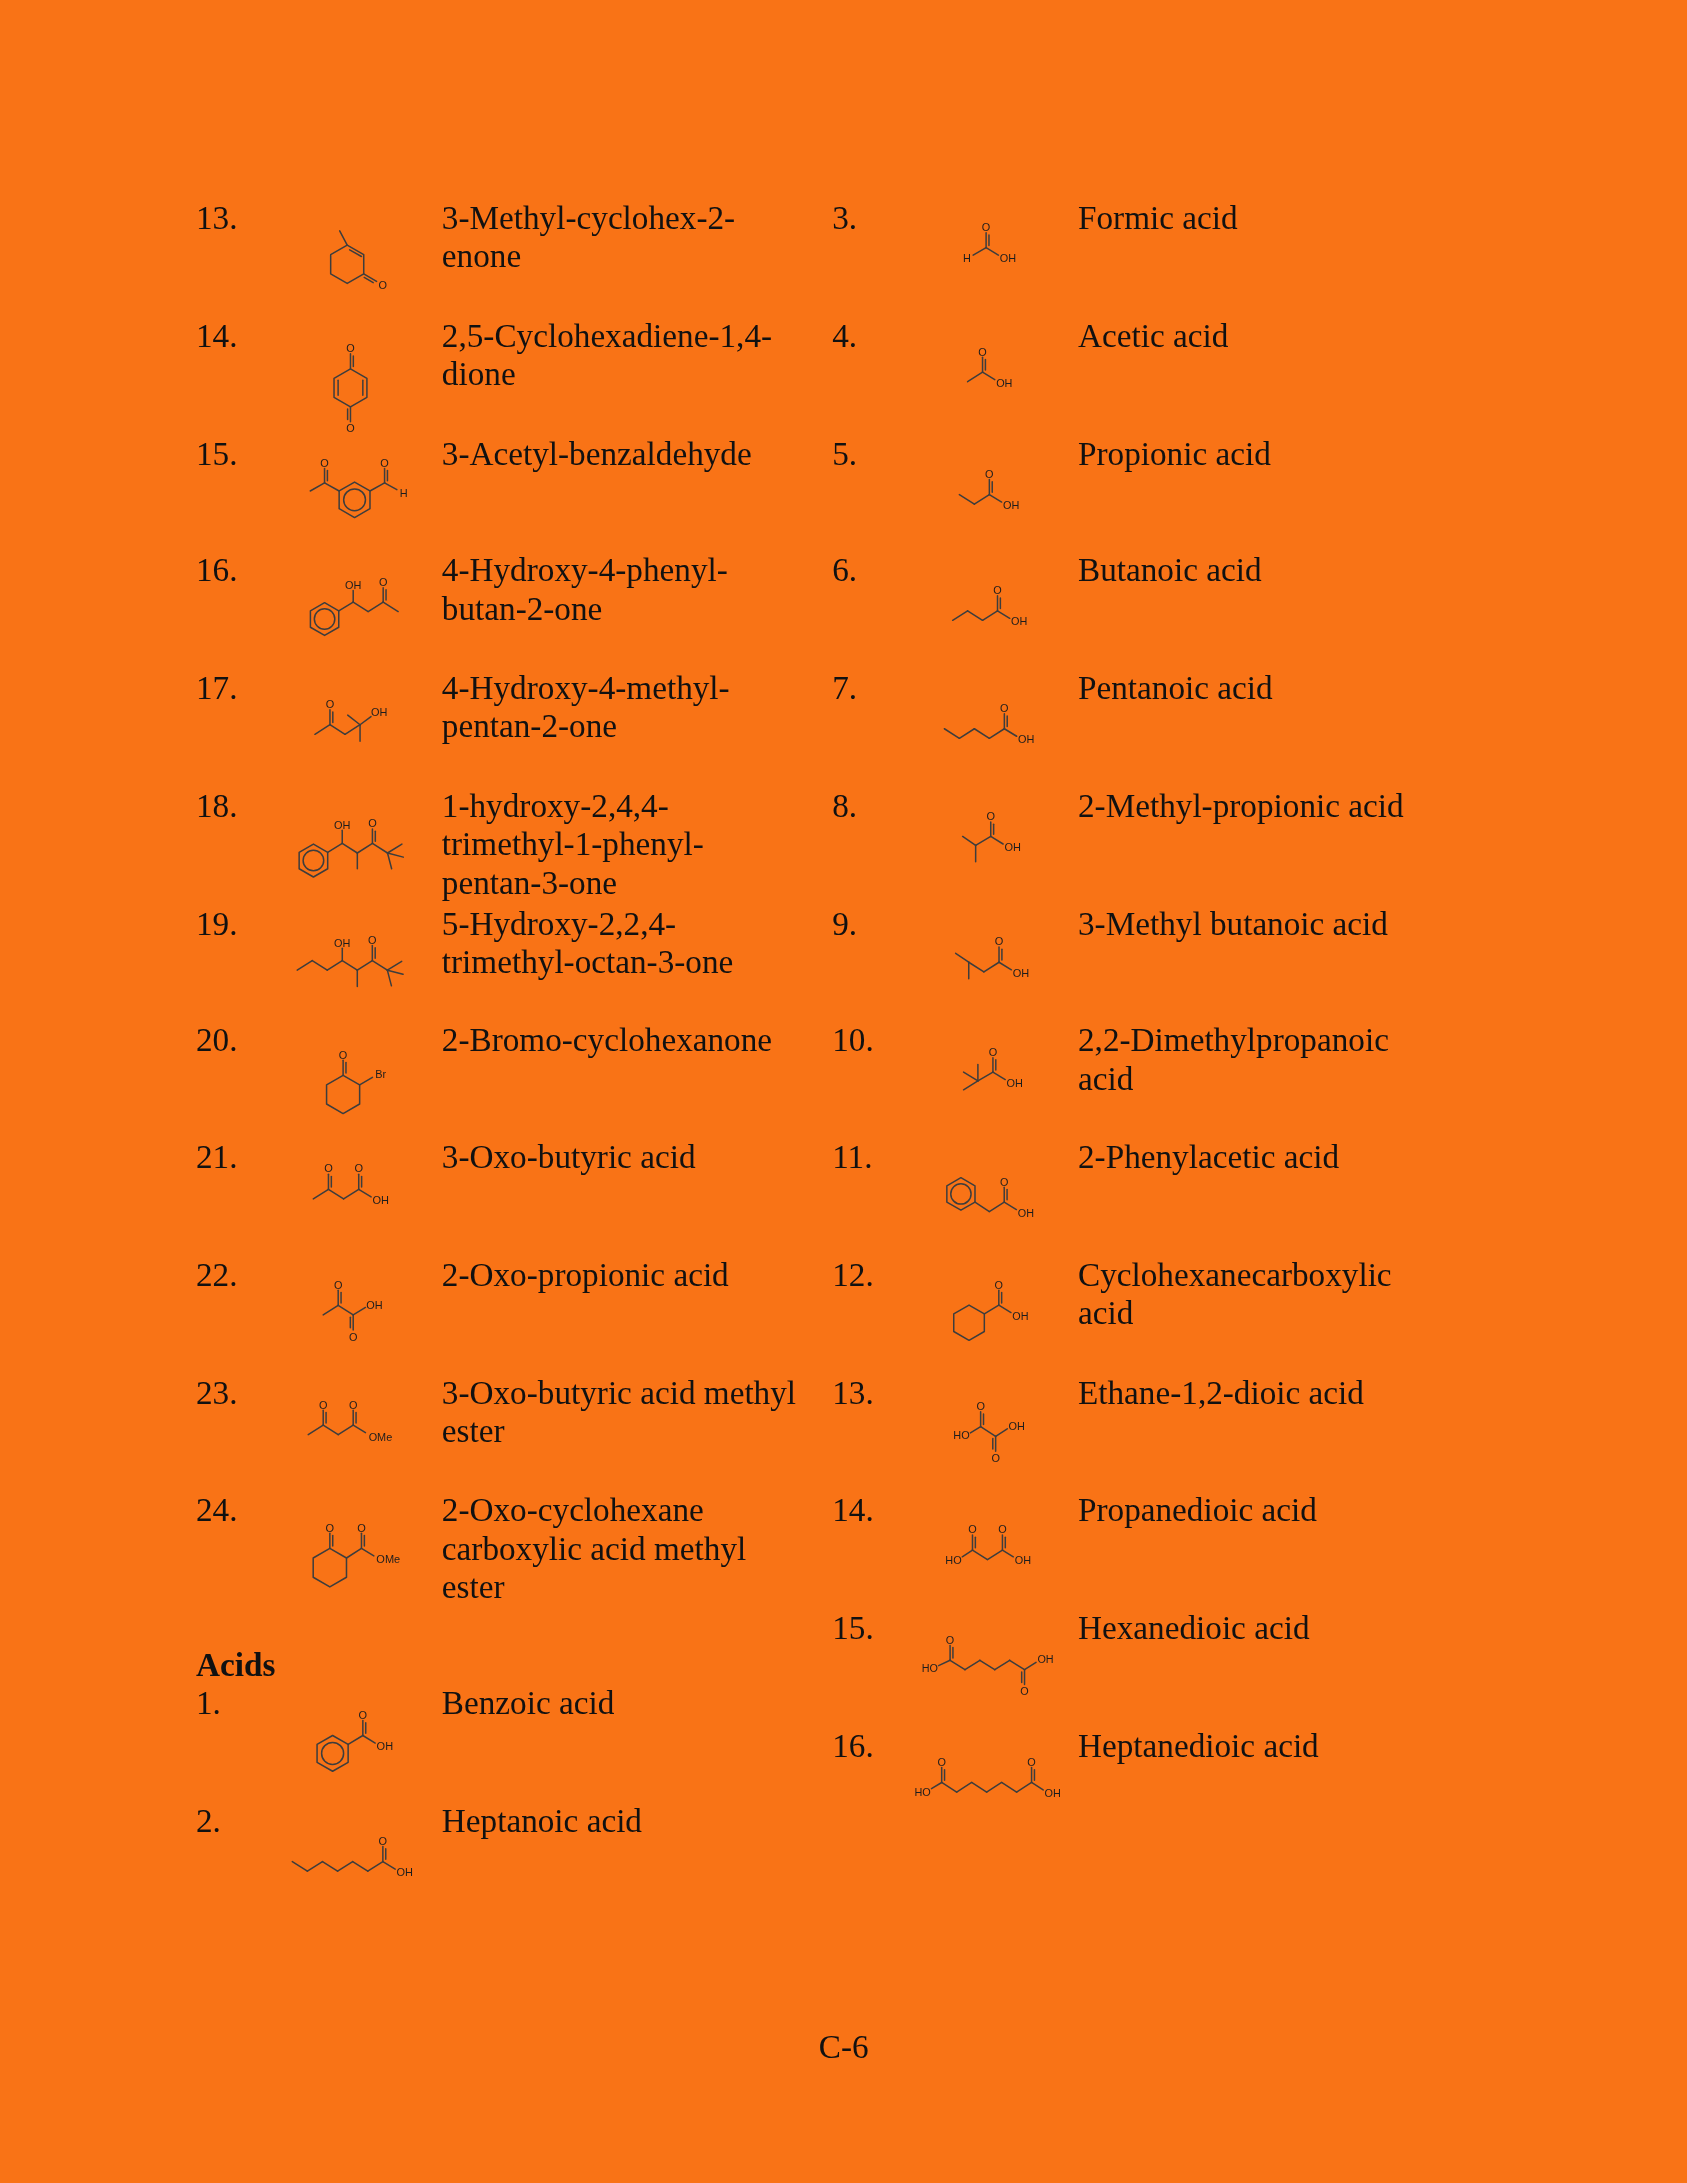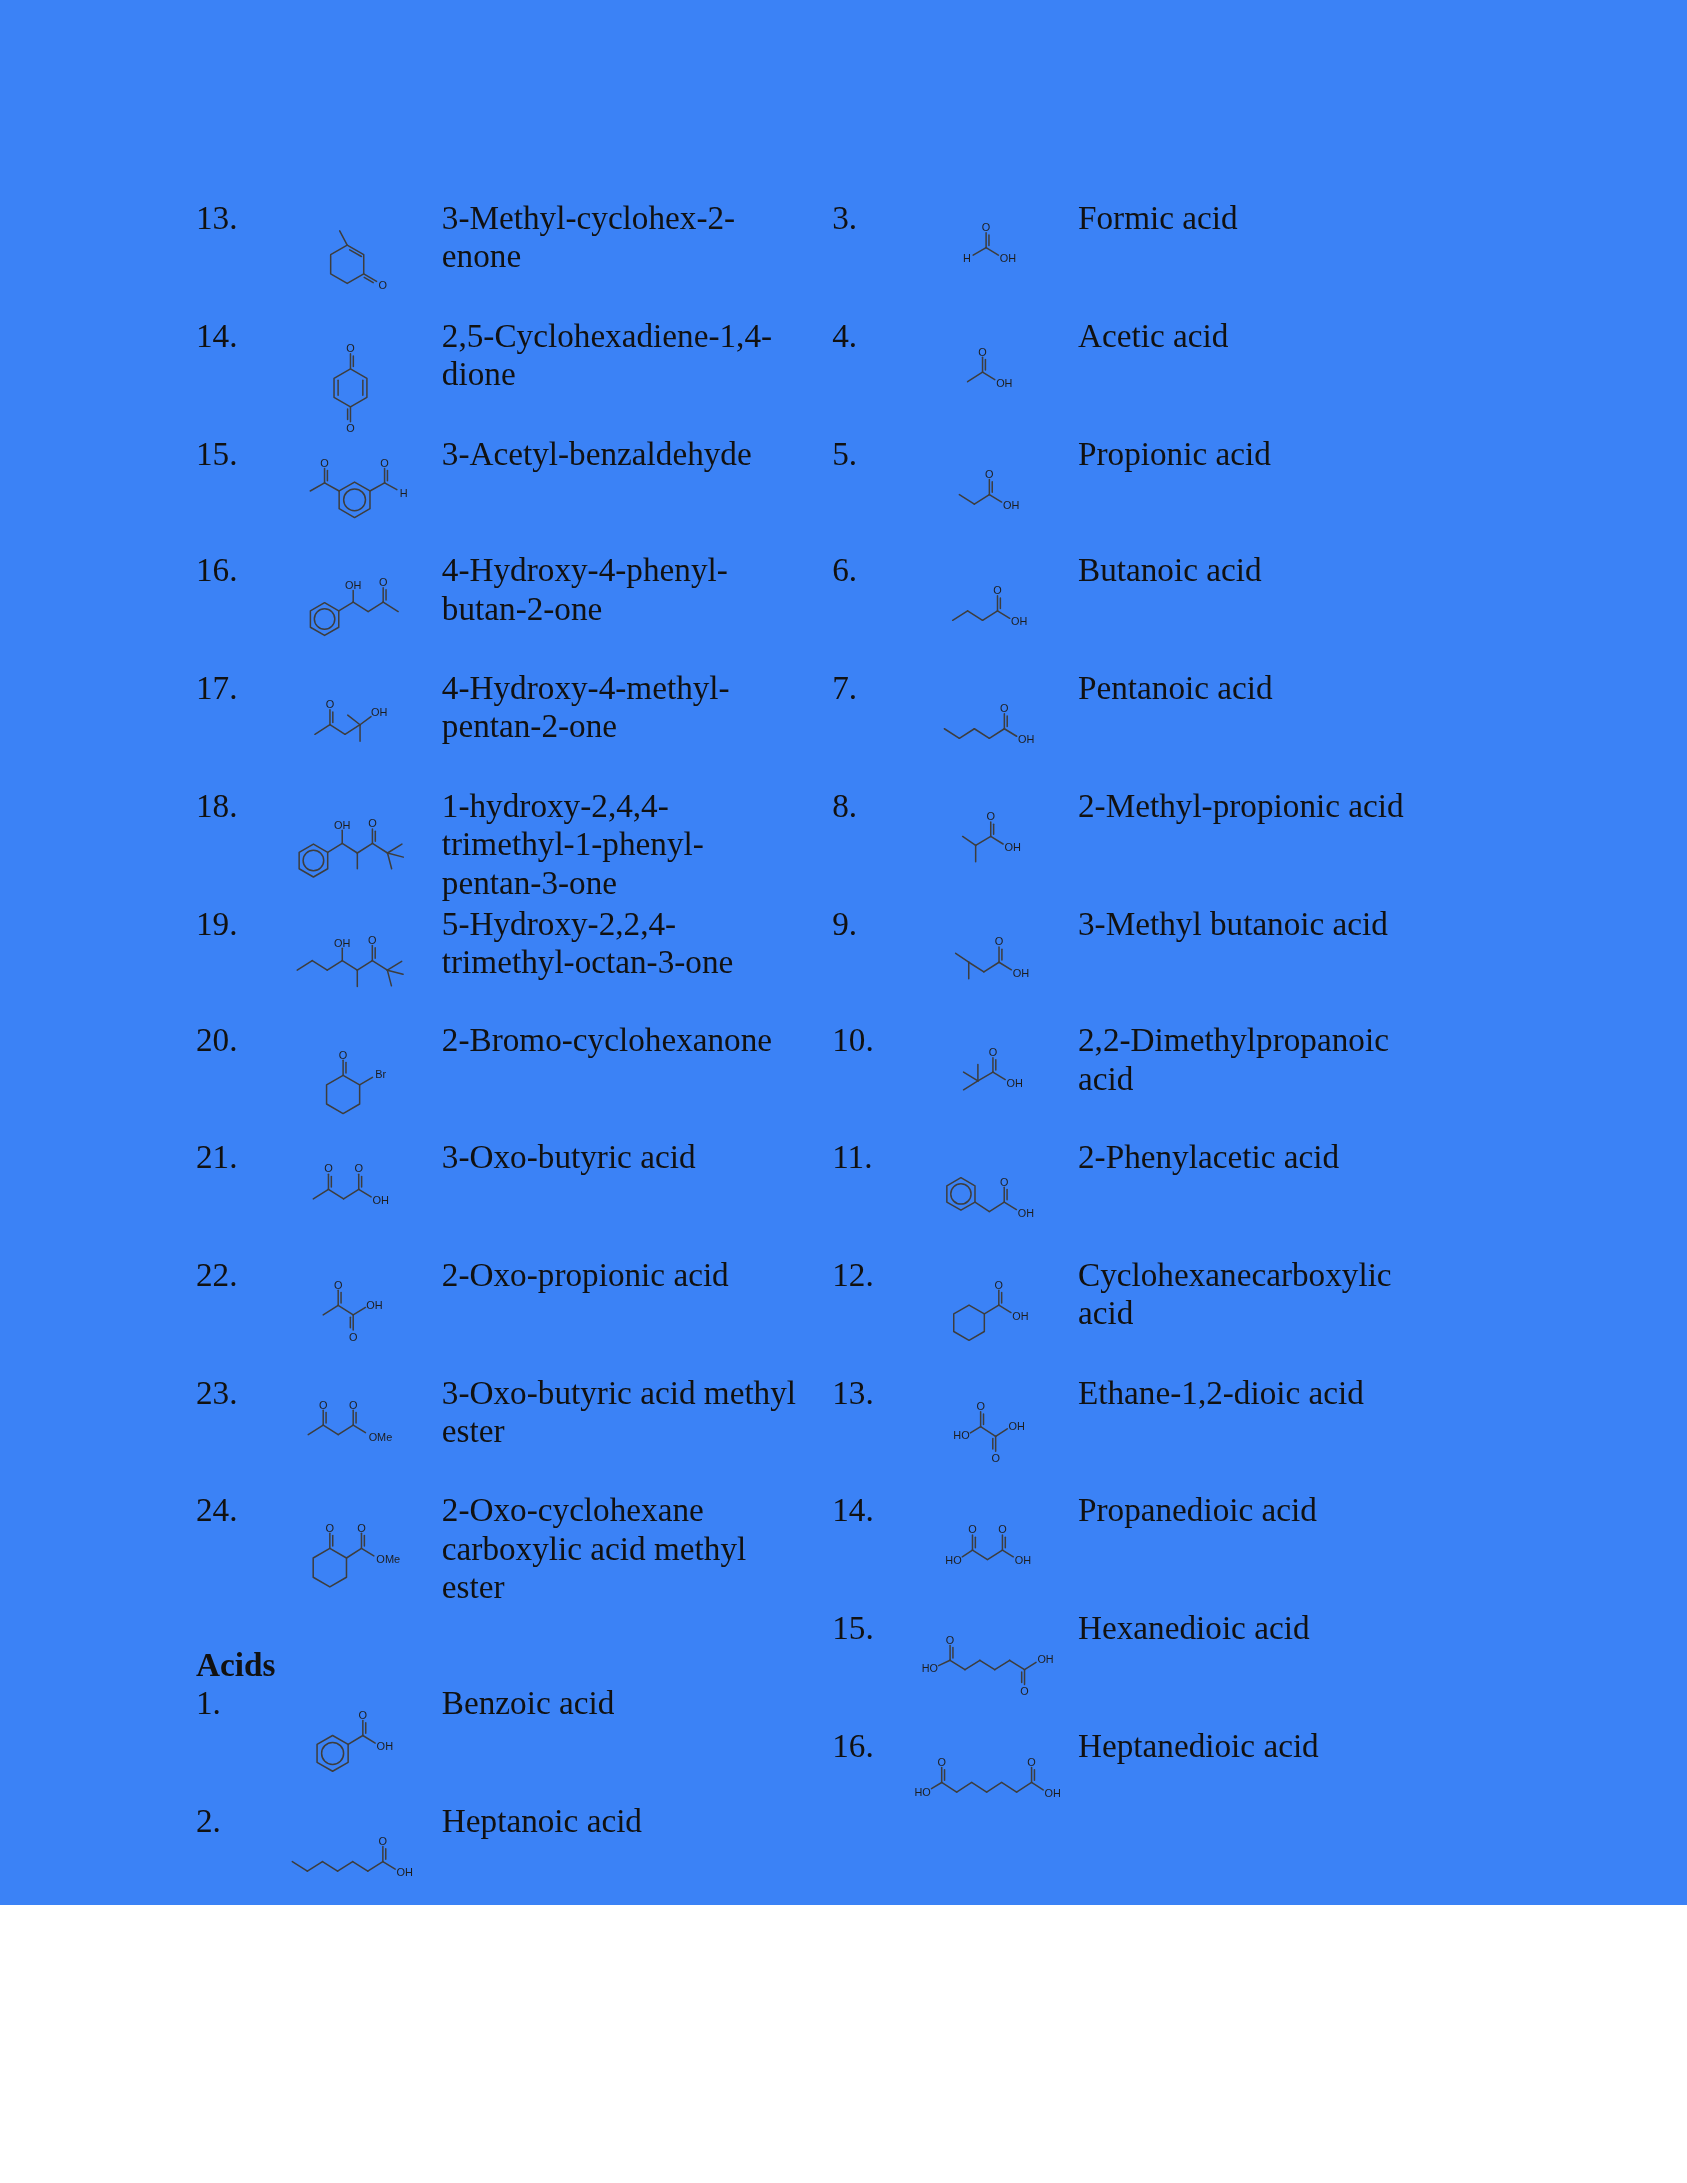--- a/index.html
+++ b/index.html
@@ -1,16 +1,16 @@
 <!DOCTYPE html>
 <html style="font-size:13px"><head>
 <meta charset="utf-8">
 <style>
   html,body{margin:0;padding:0;background:#ffffff;}
-  #canvas{position:relative;width:1687px;height:1905px;background:#3b82f6;overflow:hidden;}
+  #canvas{position:relative;width:1687px;height:2183px;background:#f97316;overflow:hidden;}
   #page{position:absolute;left:0;top:0;width:1016px;height:1314px;
         transform:scale(1.661);transform-origin:0 0;
         font-family:"Liberation Serif", serif;color:#111;}
   .row{position:absolute;display:flex;align-items:flex-start;}
   .left{left:118px;}
   .right{left:501px;}
   .num{width:38px;flex:none;font-size:20px;line-height:23px;}
   .struct{width:110px;flex:none;display:flex;justify-content:center;margin-top:10.7px;}
   .nm{font-size:20px;line-height:23px;}
   .left .nm{width:216px;}

